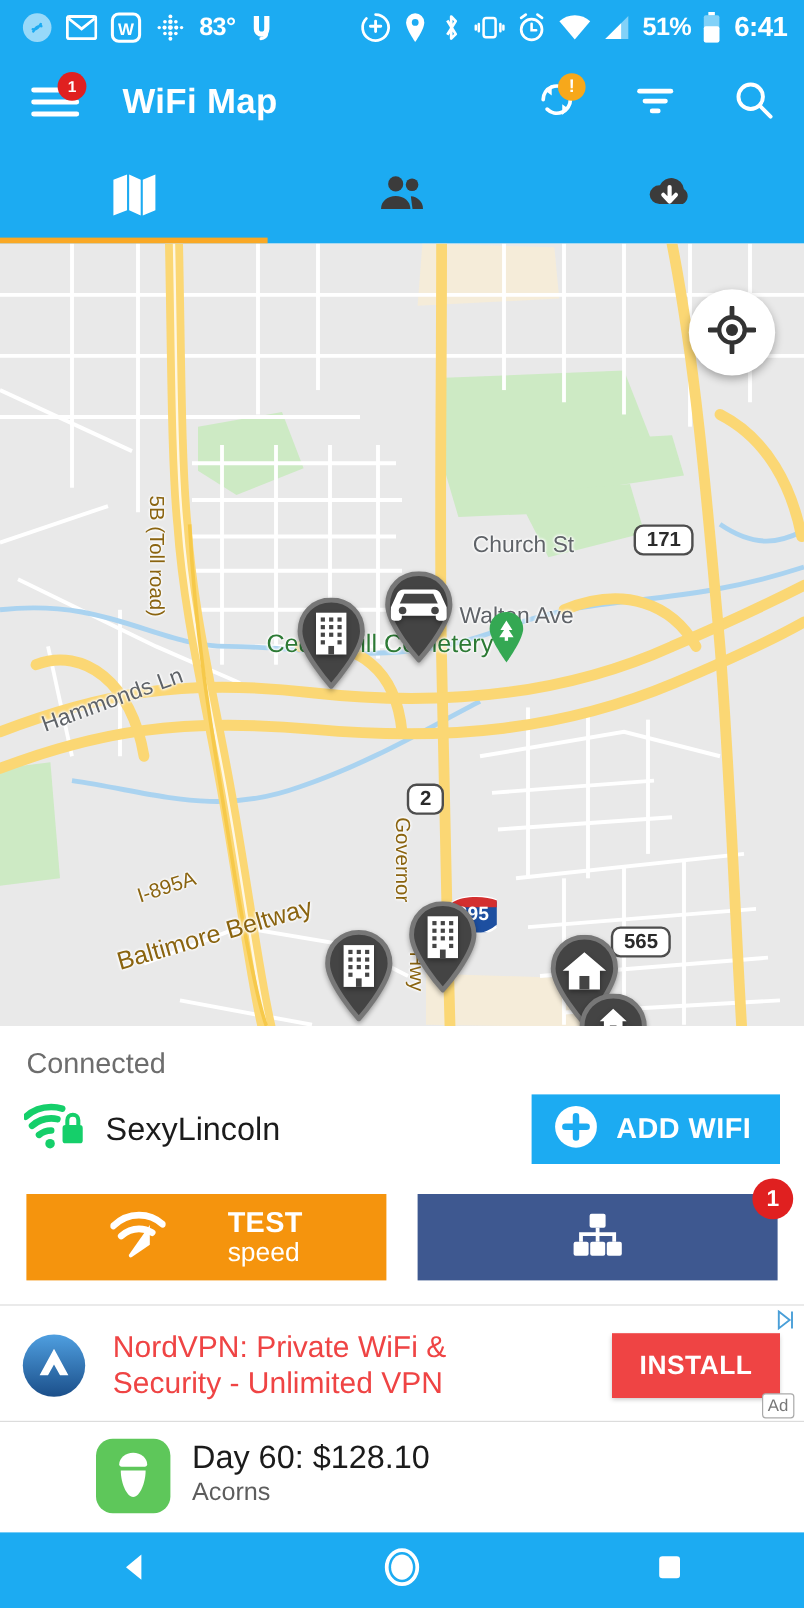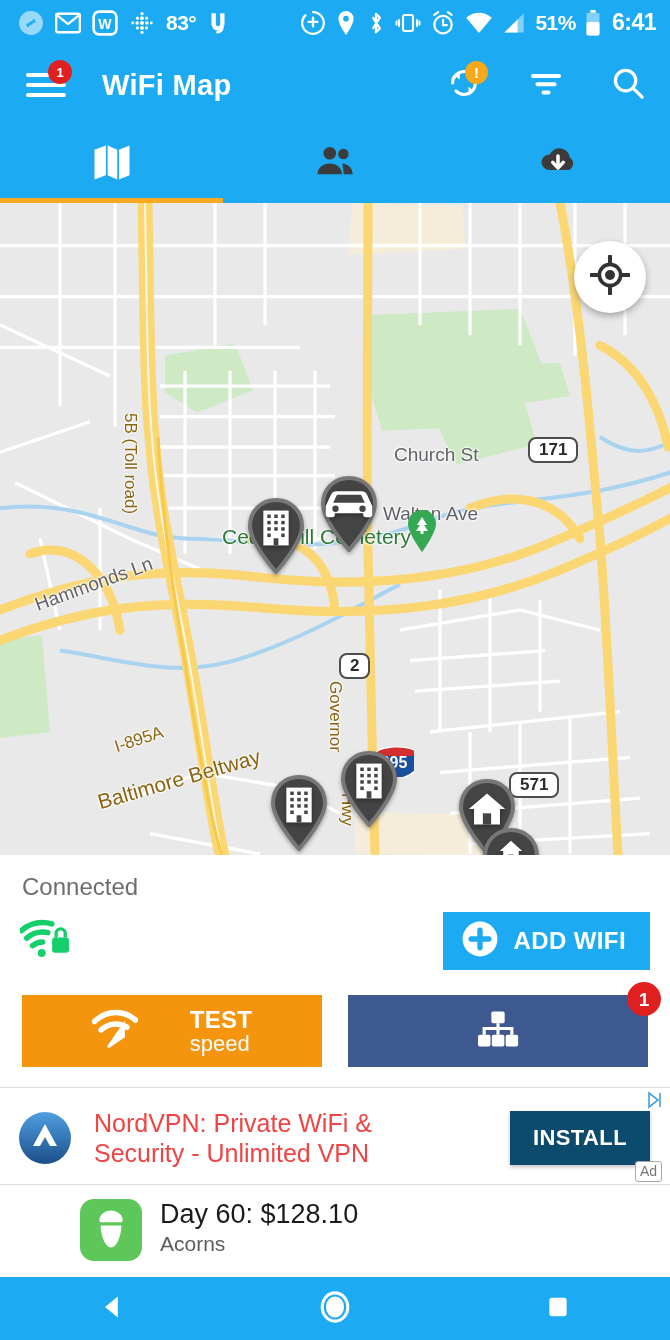--- a/index.html
+++ b/index.html
@@ -113,21 +113,21 @@
   .action-txt b { display:block; font-size:24px; font-weight:bold; letter-spacing:.3px; }
   .action-txt span { display:block; font-size:22px; font-weight:normal; }
   .scan-badge { position:absolute; top:-13px; right:-13px; width:34px; height:34px; font-size:19px; }
 
   .divider { height:1px; background:#dcdcdc; }
 
   .ad-row { display:flex; align-items:center; padding:16px 14px 12px 18px; position:relative; height:96px; }
   .ad-icon { width:54px; height:54px; flex:0 0 54px; }
   .ad-text { margin-left:22px; font-size:25px; color:#ef4444; line-height:1.22; max-width:360px; }
   .install-btn {
-    margin-left:auto; background:#0c4a6e; color:#fff; width:140px; height:54px;
+    margin-left:auto; background:#ef4444; color:#fff; width:140px; height:54px;
     display:flex; align-items:center; justify-content:center; font-size:22px; font-weight:bold;
     box-shadow:0 2px 4px rgba(0,0,0,.25); cursor:pointer; margin-right:6px; letter-spacing:.4px;
   }
   .adchoices { position:absolute; top:3px; right:6px; width:18px; height:18px; }
   .ad-tag {
     position:absolute; bottom:2px; right:8px; font-size:14px; color:#777;
     border:1px solid #aaa; border-radius:3px; padding:0 4px; line-height:1.35; background:#fff;
   }
 
   .acorn-row { display:flex; align-items:flex-start; padding:14px 18px 14px 80px; height:92px; }
@@ -406,21 +406,21 @@
     <div class="map-label" style="left:383px; top:300px;">Walton Ave</div>
     <div class="map-label lbl-road" style="left:345px; top:478px; transform:rotate(90deg); transform-origin:left top;">Governor</div>
     <div class="map-label lbl-road" style="left:357px; top:590px; transform:rotate(90deg); transform-origin:left top;">Hwy</div>
     <div class="map-label lbl-road" style="left:112px; top:535px; transform:rotate(-18deg); transform-origin:left top;">I-895A</div>
     <div class="map-label lbl-road" style="left:95px; top:588px; transform:rotate(-16deg); transform-origin:left top; font-size:21px;">Baltimore Beltway</div>
 
     <div class="map-label lbl-green" style="left:222px; top:322px;">Cedar Hill Cemetery</div>
 
     <div class="shield" style="left:528px; top:234px;">171</div>
     <div class="shield" style="left:339px; top:450px;">2</div>
-    <div class="shield" style="left:509px; top:569px;">571</div>
+    <div class="shield" style="left:509px; top:569px;">565</div>
 
     <div class="shield-i" style="left:374px; top:540px;">
       <svg width="46" height="38" viewBox="0 0 46 38" style="position:absolute;left:0;top:0;">
           <path d="M3 9 C12 3 34 3 43 9 L43 26 C37 33 27 36 23 36 C19 36 9 33 3 26z" fill="#1d4fa0" stroke="#fff" stroke-width="2"></path>
           <path d="M3 9 C12 3 34 3 43 9 L43 13 L3 13z" fill="#d32f2f"></path>
         </svg>
       <span style="position:relative; color:#fff; font-size:16px; font-weight:bold; margin-bottom:5px;">695</span>
     </div>
 
     <div class="poi-pin" style="left:405px; top:306px;">
@@ -566,20 +566,21 @@
       <span>
         <svg width="52" height="40" viewBox="0 0 34 26">
           <path d="M1 7.5C4.5 4.2 9.3 2.2 14.8 2.2c2.1 0 4.1.3 6 .9" stroke="#15cf6a" stroke-width="3.6" fill="none" stroke-linecap="round"></path>
           <path d="M4.4 12.4c2.8-2.5 6.4-4 10.4-4 1.2 0 2.3.1 3.4.4" stroke="#15cf6a" stroke-width="3.6" fill="none" stroke-linecap="round"></path>
           <path d="M8.2 17.4c1.8-1.5 4.1-2.4 6.6-2.4" stroke="#15cf6a" stroke-width="3.6" fill="none" stroke-linecap="round"></path>
           <circle cx="14.2" cy="22.2" r="2.6" fill="#15cf6a"></circle>
           <rect x="21" y="12" width="11" height="10" rx="1.6" fill="#15cf6a"></rect>
           <path d="M23.6 12V9.4a3 3 0 0 1 6 0V12" stroke="#15cf6a" stroke-width="2.2" fill="none"></path>
         </svg>
       </span>
+      <span class="wifi-name">SexyLincoln</span>
       <div class="add-wifi-btn">
         <span>
           <svg width="38" height="38" viewBox="0 0 24 24">
               <circle cx="12" cy="12" r="11" fill="#fff"></circle>
               <path d="M12 6.4v11.2M6.4 12h11.2" stroke="#1cabf2" stroke-width="3.4" stroke-linecap="round"></path>
             </svg>
         </span>
         <span class="add-wifi-label">ADD WIFI</span>
       </div>
     </div>

